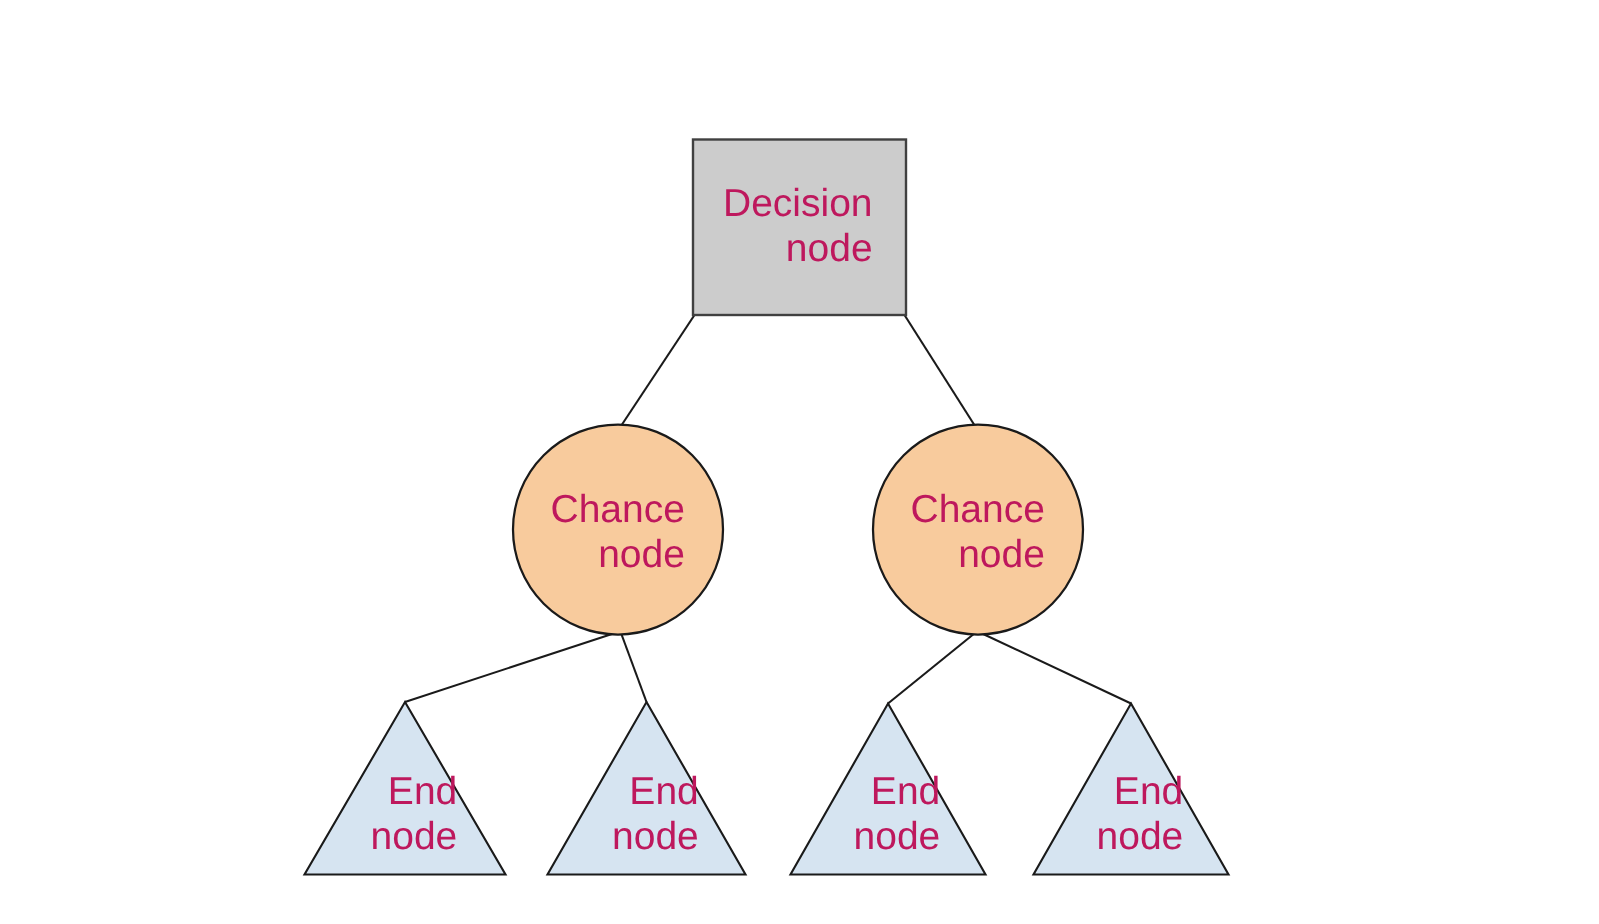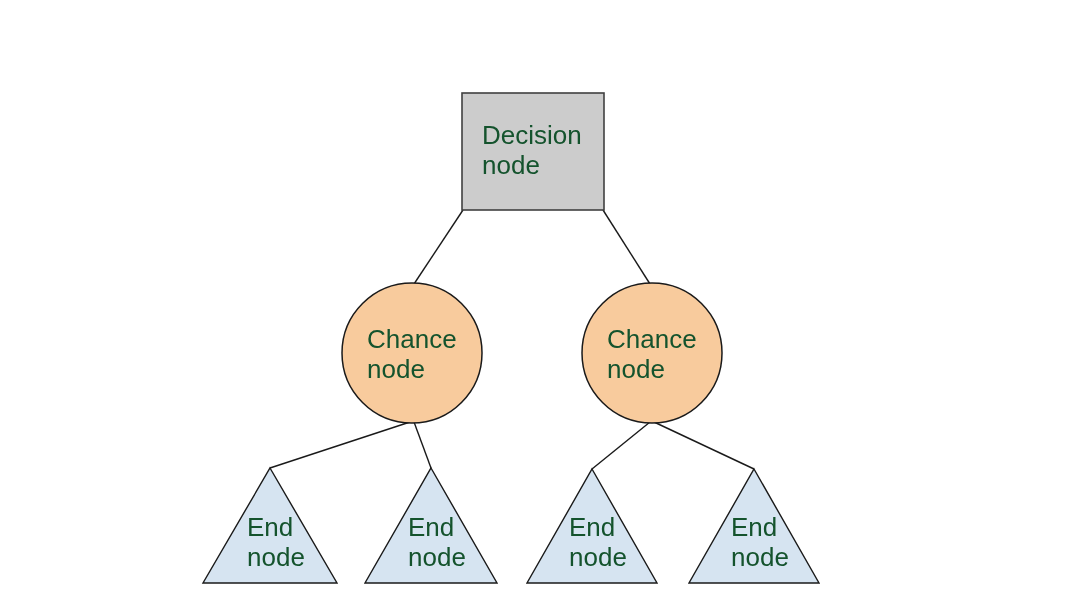--- a/index.html
+++ b/index.html
@@ -17,23 +17,23 @@
   }
   .canvas svg {
     position: absolute;
     left: 0;
     top: 0;
   }
   .node-label {
     position: absolute;
     font-size: 26px;
     line-height: 30px;
-    color: #14532d;
+    color: #be185d;
     white-space: pre-line;
-    text-align: left;
+    text-align: right;
     pointer-events: none;
   }
 </style>
 </head>
 <body>
 
 <div class="canvas">
 
   <svg width="1066" height="616" viewBox="0 0 1066 616">
 

